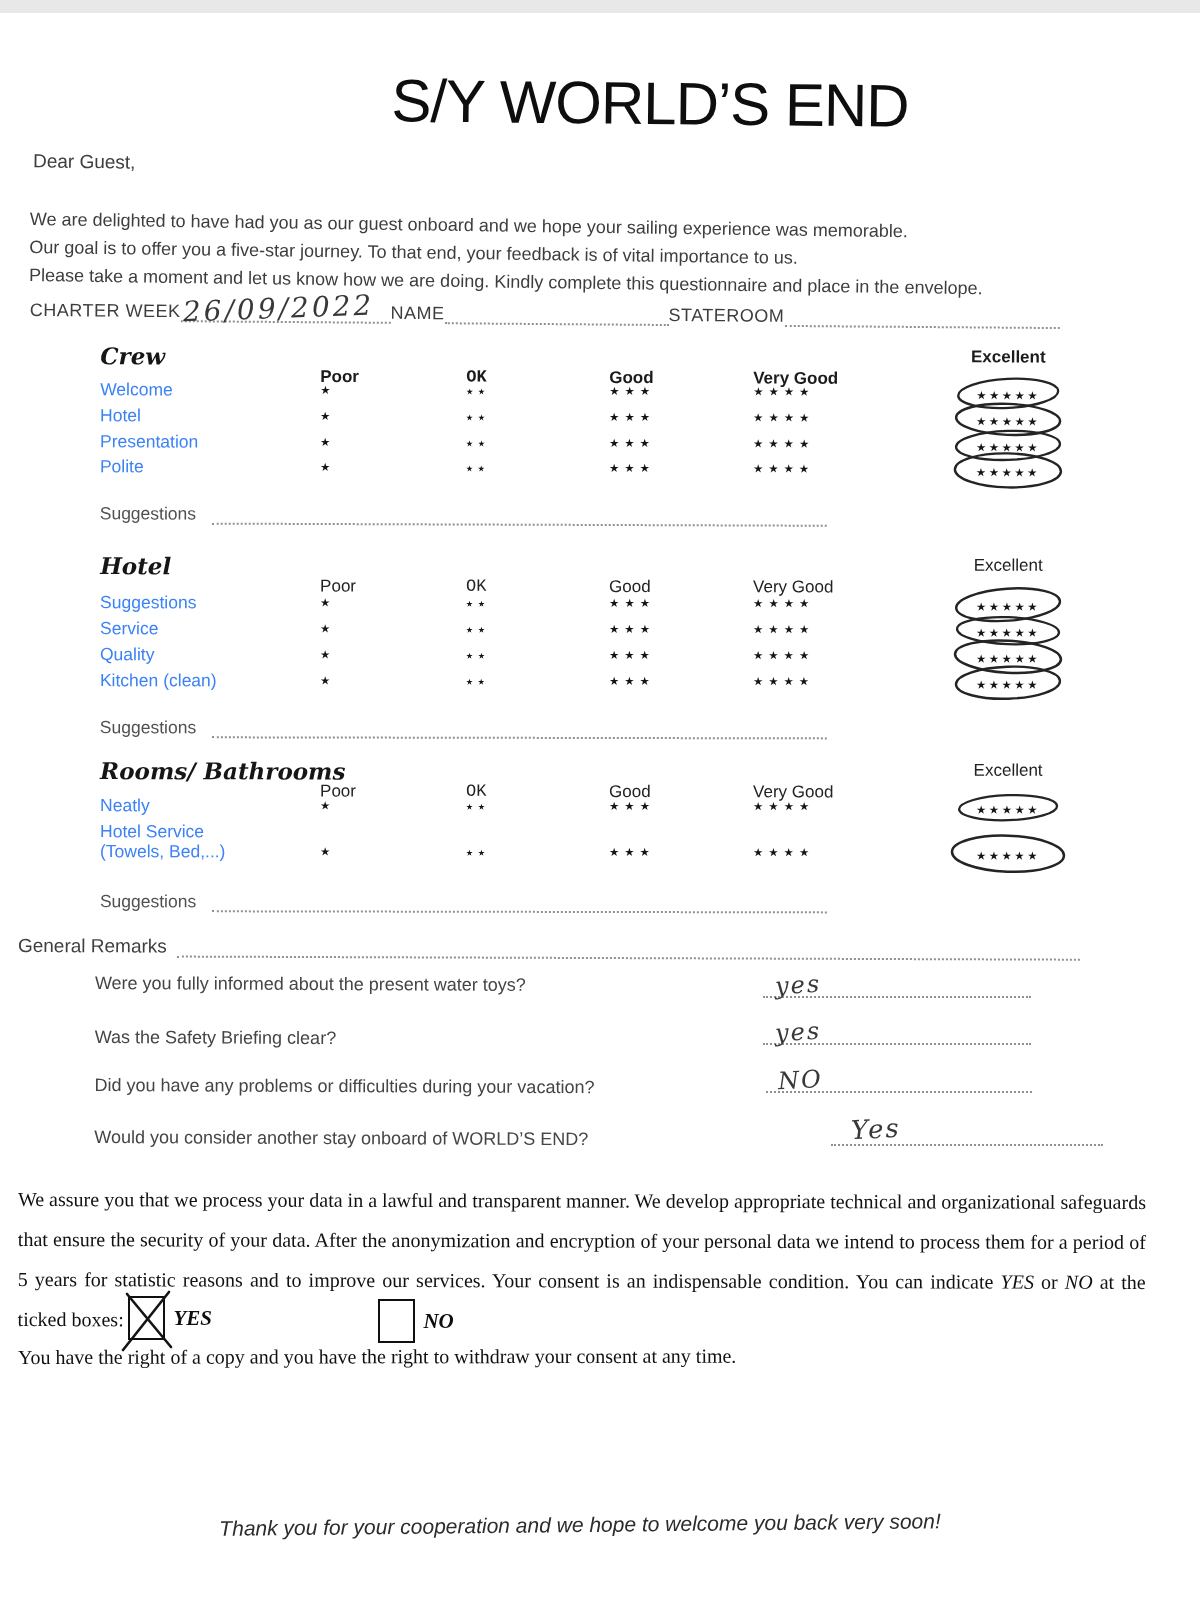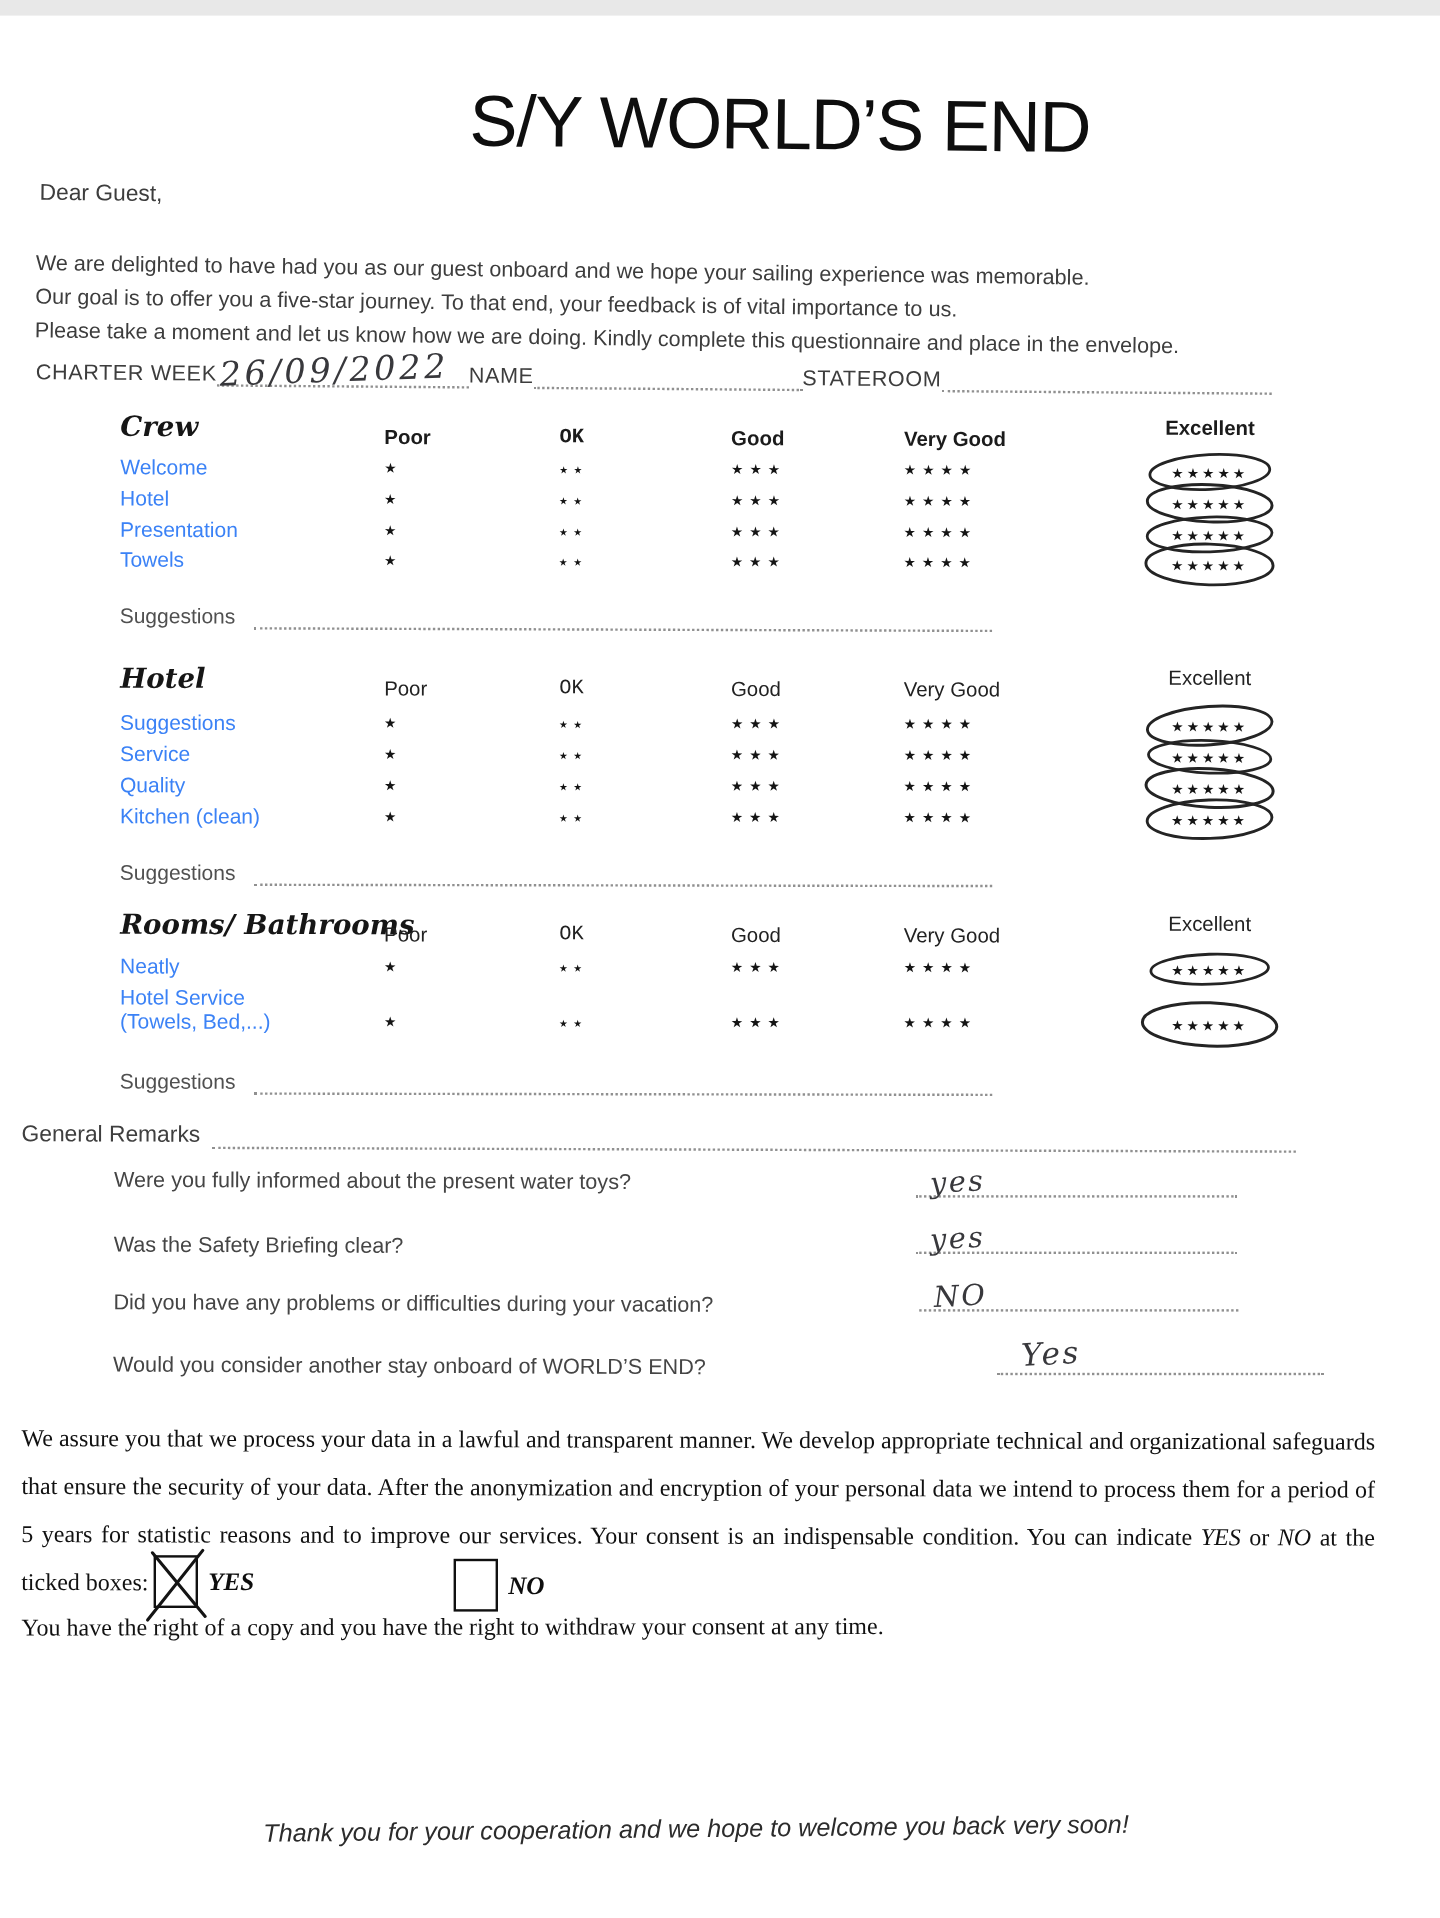--- a/index.html
+++ b/index.html
@@ -41,21 +41,21 @@
   .section { position:absolute; left:100px; width:1015px; }
   #sec-crew  { top:331px; height:200px; transform:rotate(0.2deg); }
   #sec-food  { top:540px; height:200px; transform:rotate(0.1deg); }
   #sec-rooms { top:745px; height:170px; transform:rotate(0.1deg); }
 
   .sec-title {
     position:absolute; left:0; top:0;
     font-family:"DejaVu Serif", serif; font-style:italic; font-weight:700;
     font-size:23px; color:#161616; white-space:nowrap;
   }
-  .colhead { position:absolute; top:12px; font-size:17px; font-weight:700; color:#1b1b1b; white-space:nowrap; }
+  .colhead { position:absolute; top:24px; font-size:17px; font-weight:700; color:#1b1b1b; white-space:nowrap; }
   .sec-alt .colhead { font-weight:400; color:#222; }
   .c-poor  { left:220px; }
   .c-ok    { left:366px;font-family:Liberation Mono, monospace; }
   .c-good  { left:509px; }
   .c-vgood { left:653px; }
   .c-exc   { left:852px; width:112px; text-align:center; }
 
   .rrow { position:absolute; left:0; width:100%; height:24px; }
   .rlabel { position:absolute; left:0; top:1px; font-size:17.5px; color:#3b82f6; white-space:nowrap; }
   .stars { position:absolute; top:4px; font-size:11.5px; letter-spacing:5px; color:#141414; white-space:nowrap; }
@@ -194,21 +194,21 @@
       <span class="stars c-good">★★★</span>
       <span class="stars c-vgood">★★★★</span>
       <span class="exccell c-exc">
         <span class="stars">★★★★★</span>
         <svg class="ring" width="110" height="36" viewBox="0 0 110 36" style="--rot:-2deg">
           <ellipse cx="55" cy="18" rx="52" ry="14.5" stroke-width="2.3"></ellipse>
         </svg>
       </span>
     </div>
     <div class="rrow" style="top:113px">
-      <span class="rlabel">Towels</span>
+      <span class="rlabel">Polite</span>
       <span class="stars c-poor">★</span>
       <span class="stars c-ok">★★</span>
       <span class="stars c-good">★★★</span>
       <span class="stars c-vgood">★★★★</span>
       <span class="exccell c-exc">
         <span class="stars">★★★★★</span>
         <svg class="ring" width="112" height="42" viewBox="0 0 112 42" style="--rot:1deg">
           <ellipse cx="56" cy="21" rx="53" ry="17" stroke-width="2.4"></ellipse>
         </svg>
       </span>

